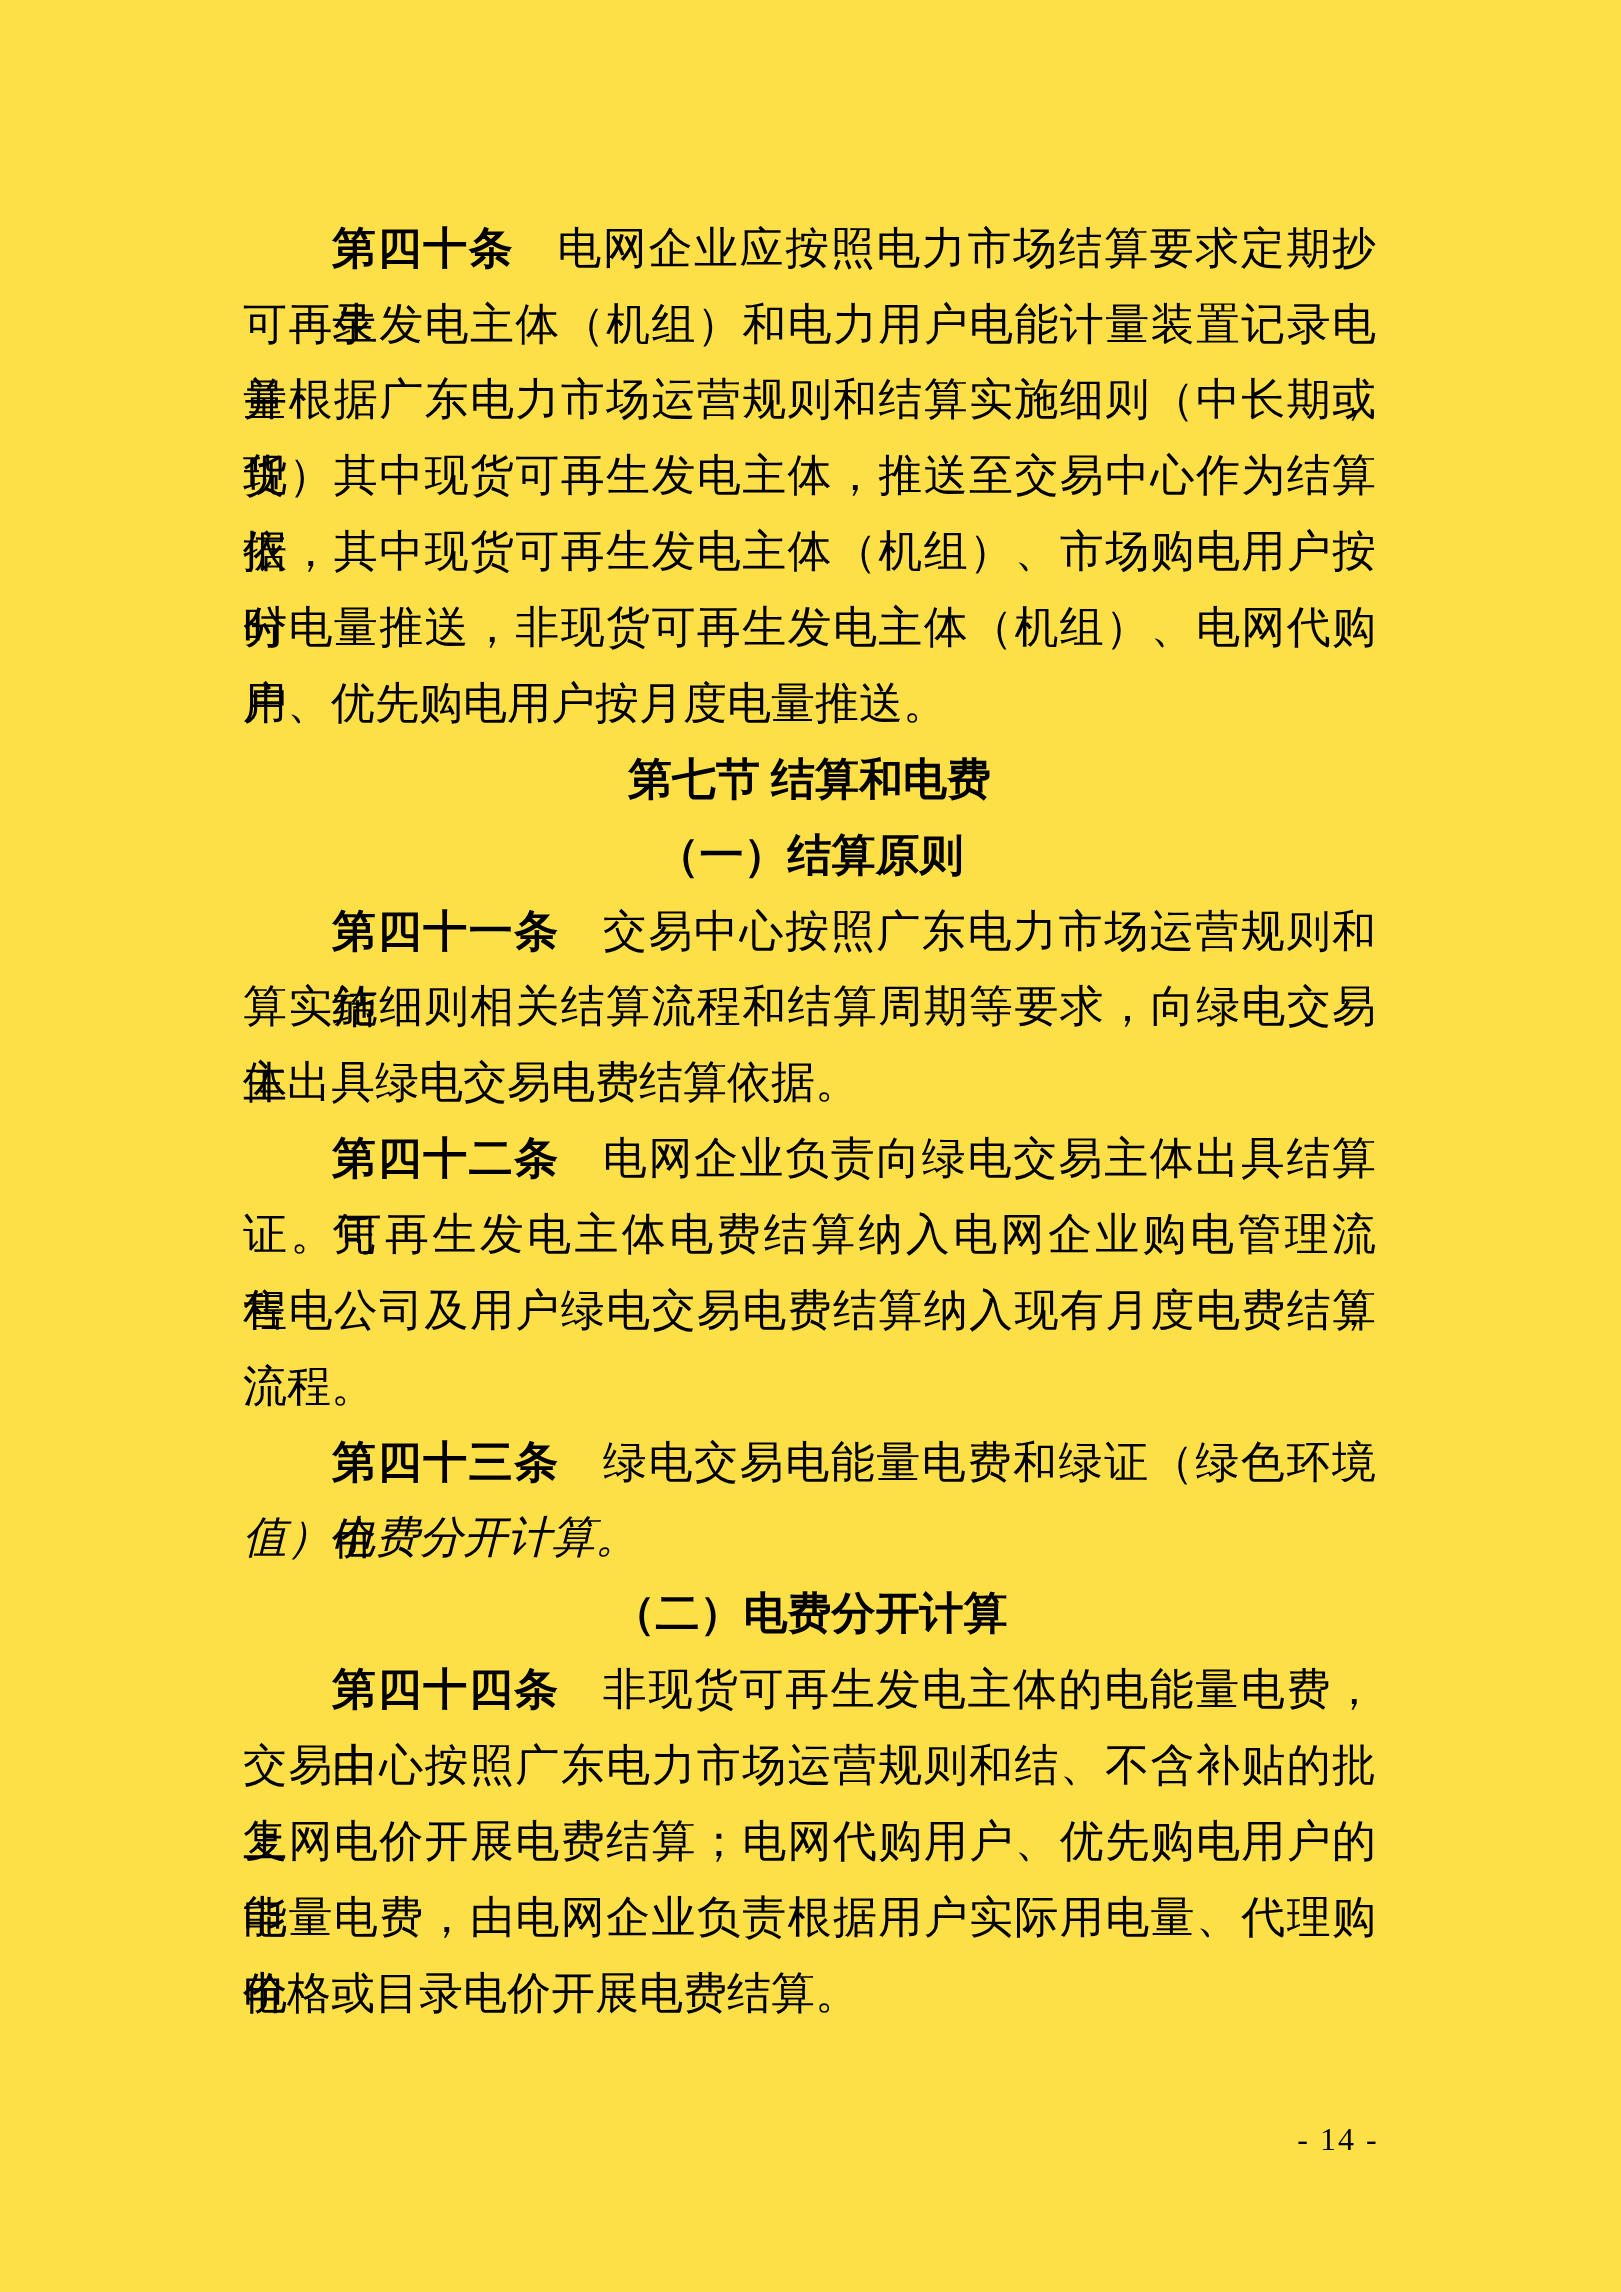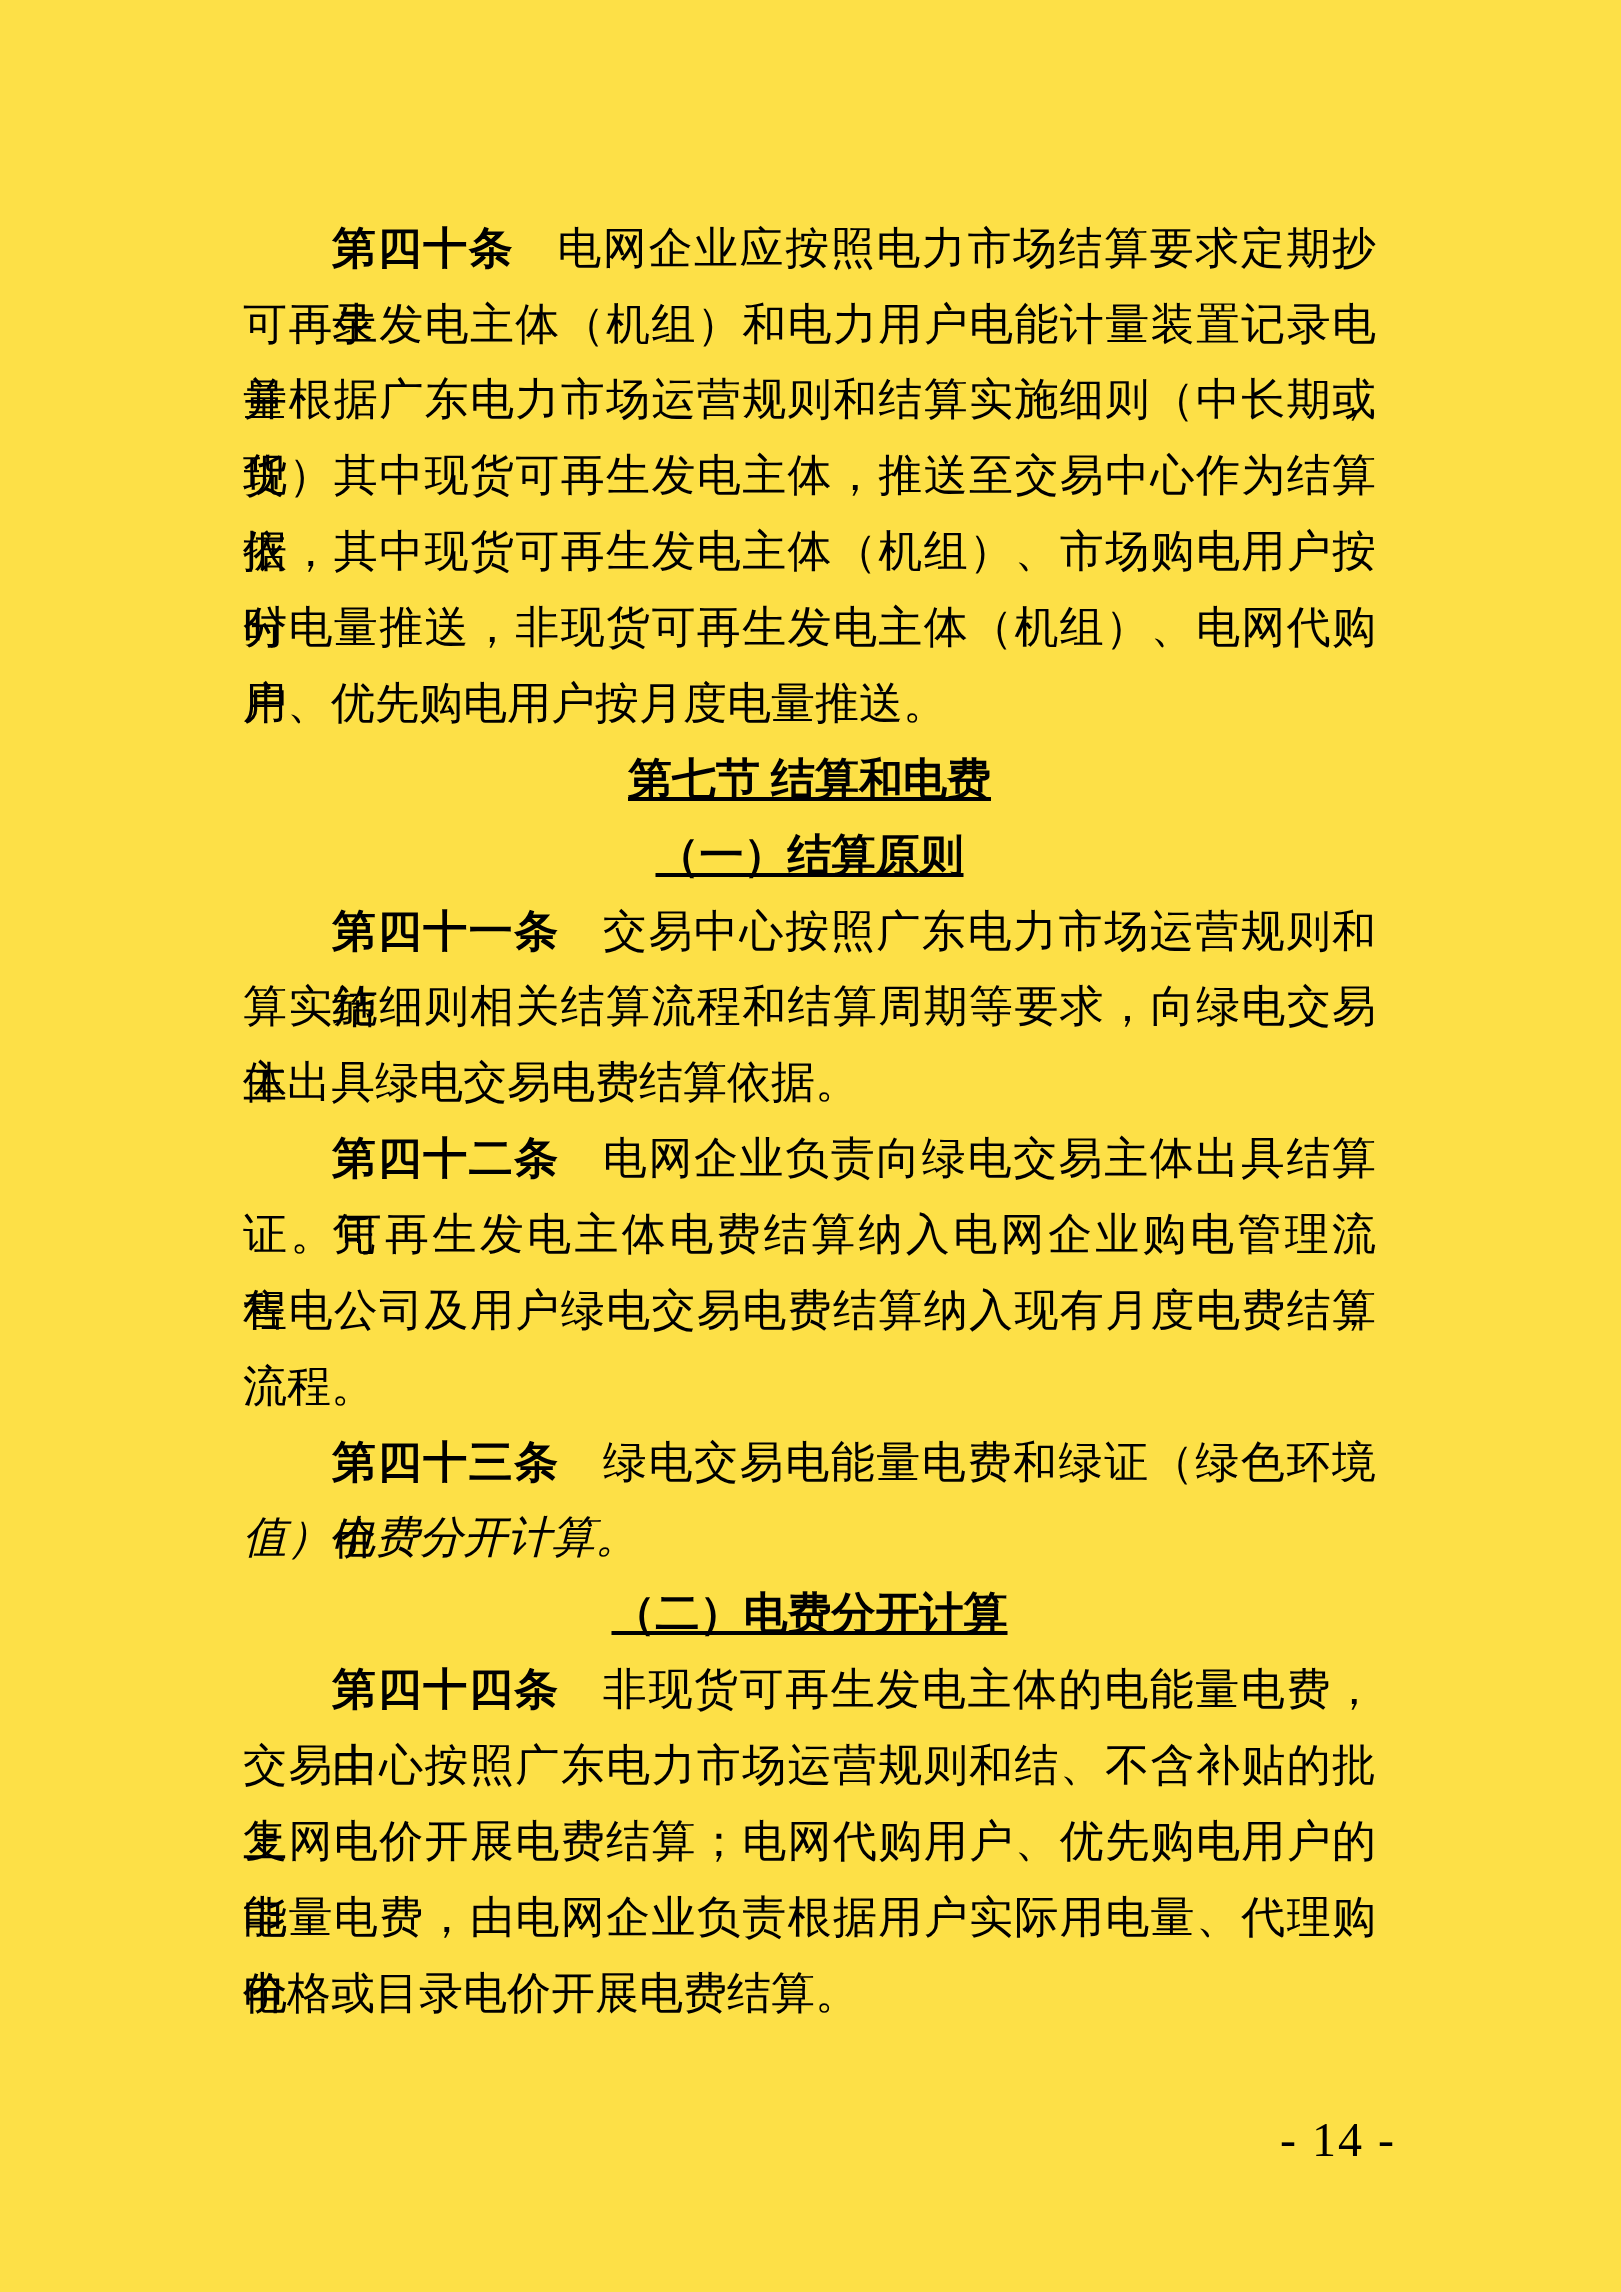--- a/index.html
+++ b/index.html
@@ -40,34 +40,33 @@
     white-space: normal;
   }
   .line.indent {
     padding-left: 89px;
     width: 1044px;
   }
   .line.heading {
     text-align-last: center;
     font-weight: bold;
     white-space: normal;
-    text-decoration: underline;
   }
   .lead {
     font-weight: bold;
     margin-right: 43px;
   }
   .page-number {
     position: absolute;
     top: 2115px;
     left: 1279px;
     width: 118px;
     height: 49px;
     line-height: 49px;
-    font-size: 48px;
+    font-size: 32px;
     text-align: center;
     letter-spacing: 2px;
   }
 </style>
 </head>
 <body>
 
 <div class="page">
   <div class="text-block" id="doc-lines">
       <div class="line indent fill" style="top: 211px;"><span class="lead">第四十条</span><span>电网企业应按照电力市场结算要求定期抄录</span></div>

